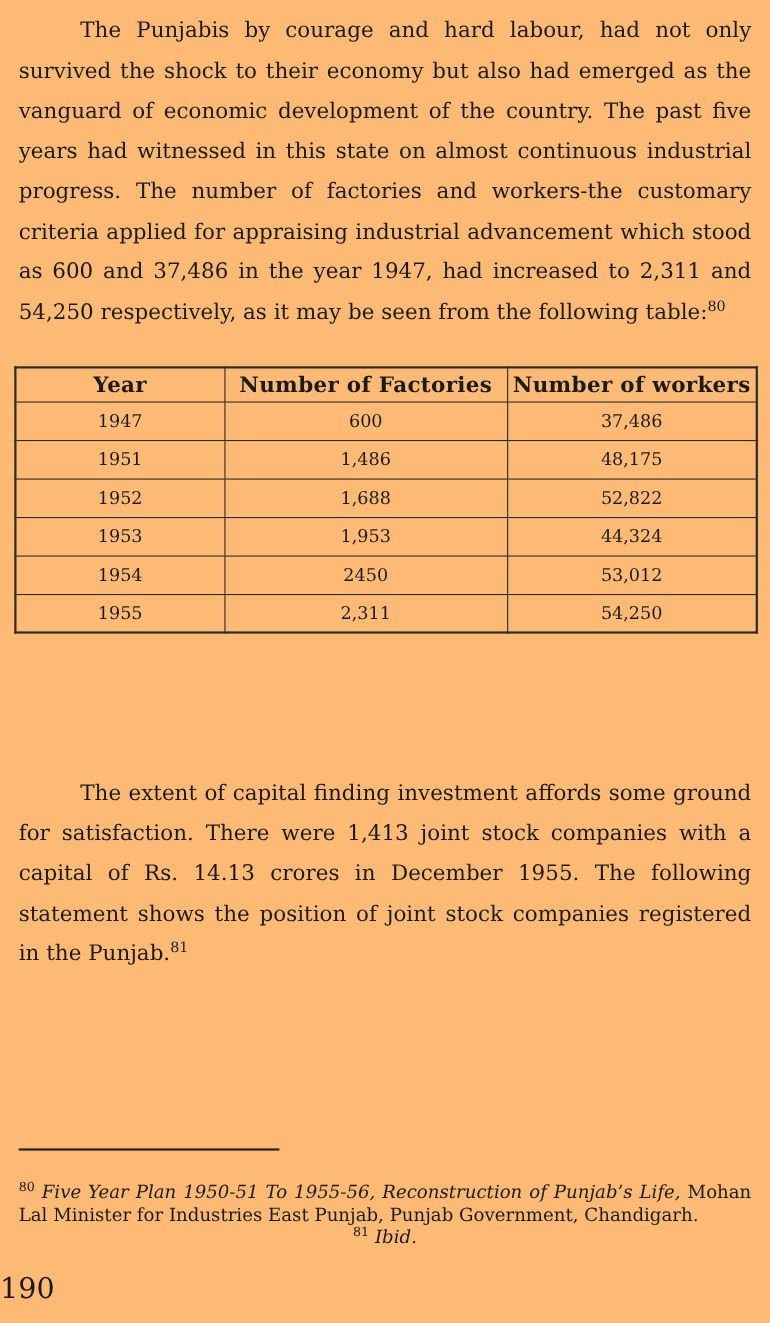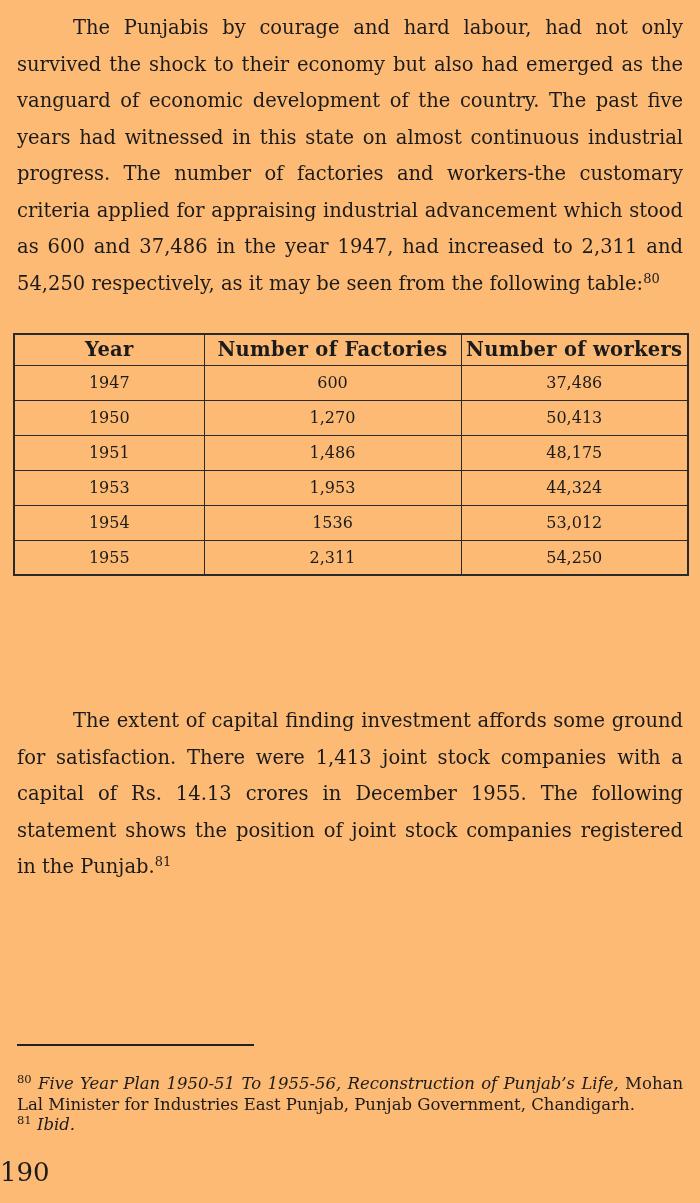--- a/index.html
+++ b/index.html
@@ -70,21 +70,21 @@
     font-size: 16.5px;
     line-height: 20.5px;
     color: #1b1b1b;
   }
   .footnote-rule {
     width: 237px;
     height: 0;
     border-top: 2px solid #222222;
     margin-bottom: 10px;
   }
-  .footnote { text-align: left; }
+  .footnote { text-align: center; }
   .footnote.justified { text-align: justify; margin-top: 28px; }
   .footnote sup {
     font-size: 11.5px;
     line-height: 0;
     vertical-align: super;
   }
   .page-number {
     position: absolute;
     left: 0;
     top: 1157px;
@@ -114,37 +114,37 @@
         <th>Number of workers</th>
       </tr>
     </thead>
     <tbody>
       <tr>
         <td>1947</td>
         <td>600</td>
         <td>37,486</td>
       </tr>
       <tr>
-        <td>1950</td>
-        <td>1,270</td>
-        <td>50,413</td>
-      </tr>
-      <tr>
         <td>1951</td>
         <td>1,486</td>
         <td>48,175</td>
+      </tr>
+      <tr>
+        <td>1952</td>
+        <td>1,688</td>
+        <td>52,822</td>
       </tr>
       <tr>
         <td>1953</td>
         <td>1,953</td>
         <td>44,324</td>
       </tr>
       <tr>
         <td>1954</td>
-        <td>1536</td>
+        <td>2450</td>
         <td>53,012</td>
       </tr>
       <tr>
         <td>1955</td>
         <td>2,311</td>
         <td>54,250</td>
       </tr>
     </tbody>
   </table>
 

